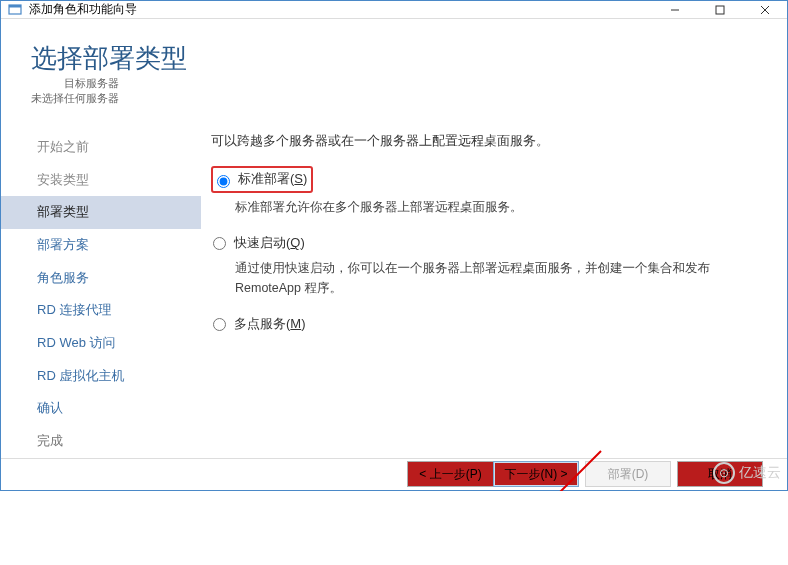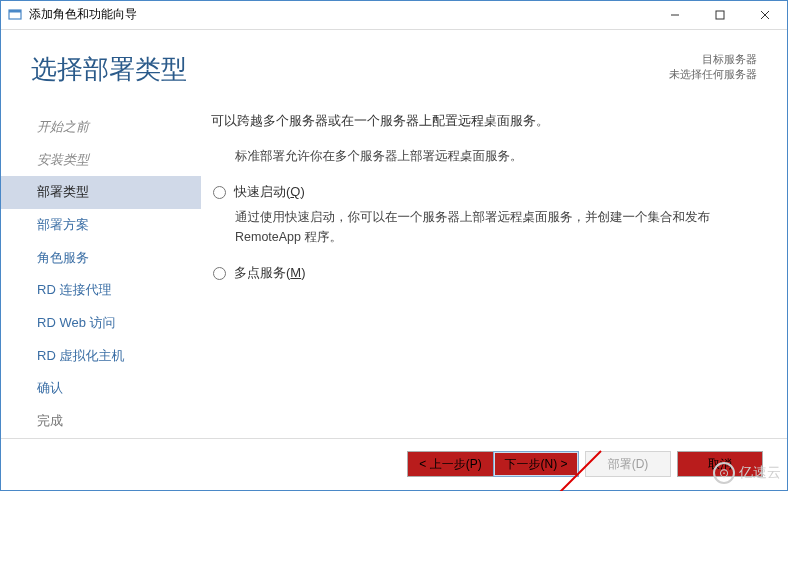--- a/index.html
+++ b/index.html
@@ -4,27 +4,27 @@
 <style>
   * { box-sizing: border-box; margin: 0; padding: 0; }
   body { font-family: "Microsoft YaHei", "Segoe UI", sans-serif; font-size: 12px; background: #fff; color: #000; }
   .window { width: 788px; height: 491px; border: 1px solid #4a88c7; position: relative; display: flex; flex-direction: column; }
   .titlebar { height: 30px; display: flex; align-items: center; padding-left: 6px; border-bottom: 1px solid #ddd; }
   .titlebar .icon { width: 16px; height: 16px; margin-right: 6px; display:inline-flex; align-items:center; justify-content:center; }
   .titlebar .title { flex: 1; font-size: 12px; }
   .winbtns { display:flex; height:100%; }
   .winbtn { width:45px; display:flex; align-items:center; justify-content:center; color:#333; font-size:13px; }
   .winbtn svg { stroke:#333; }
-  .header { padding: 22px 30px 10px 30px; display:flex; align-items:flex-start; }
+  .header { padding: 22px 30px 10px 30px; display:flex; align-items:flex-start;flex-direction:column; }
   .header h1 { font-size: 26px; font-weight: 400; color: #2a5a8a; flex:1; }
   .header .srv { text-align:right; font-size:11px; color:#666; line-height:1.4; }
   .body { flex:1; display:flex; padding: 0 0 0 0; }
   .sidebar { width: 200px; padding: 14px 0 0 0; }
   .navitem { padding: 4px 10px 4px 36px; font-size: 13px; color: #3a6ea5; line-height: 1.9; cursor:default; }
-  .navitem.done { color: #888; font-style: italic; }
+  .navitem.done { color: #888; }
   .navitem.active { background: #d0d9e8; color: #222; position:relative; }
   .navitem.disabled { color: #737373; }
   .content { flex:1; padding: 14px 24px 0 10px; font-size: 13px; color:#333; line-height:1.6; }
   .intro { margin-bottom: 14px; }
   .opt { display:flex; align-items:flex-start; margin: 8px 0 0 0; }
   .opt input[type=radio] { margin: 4px 8px 0 2px; }
   .opt .lbl u { text-decoration: underline; }
   .highlighted { border: 2px solid #d33; border-radius: 3px; padding: 1px 4px 2px 2px; display:inline-flex; align-items:center; }
   .desc { margin: 4px 17px 16px 24px; font-size: 12.5px; color:#444; }
   .footer { height: 54px; border-top: 1px solid #ddd; display:flex; align-items:center; justify-content:flex-end; padding-right: 24px; gap: 6px; }
@@ -88,20 +88,26 @@
       <div class="navitem">RD 连接代理</div>
       <div class="navitem">RD Web 访问</div>
       <div class="navitem">RD 虚拟化主机</div>
       <div class="navitem">确认</div>
       <div class="navitem disabled">完成</div>
     </div>
 
     <div class="content">
       <div class="intro">可以跨越多个服务器或在一个服务器上配置远程桌面服务。</div>
 
+      <div class="opt">
+        <span class="highlighted">
+          <input type="radio" name="dep" checked="" style="">
+          <span class="lbl"><span>标准部署(</span><u>S</u><span>)</span></span>
+        </span>
+      </div>
       <div class="desc">标准部署允许你在多个服务器上部署远程桌面服务。</div>
 
       <div class="opt">
         <input type="radio" name="dep" style="">
         <span class="lbl"><span>快速启动(</span><u>Q</u><span>)</span></span>
       </div>
       <div class="desc">通过使用快速启动，你可以在一个服务器上部署远程桌面服务，并创建一个集合和发布 RemoteApp 程序。</div>
 
       <div class="opt">
         <input type="radio" name="dep" style="">

